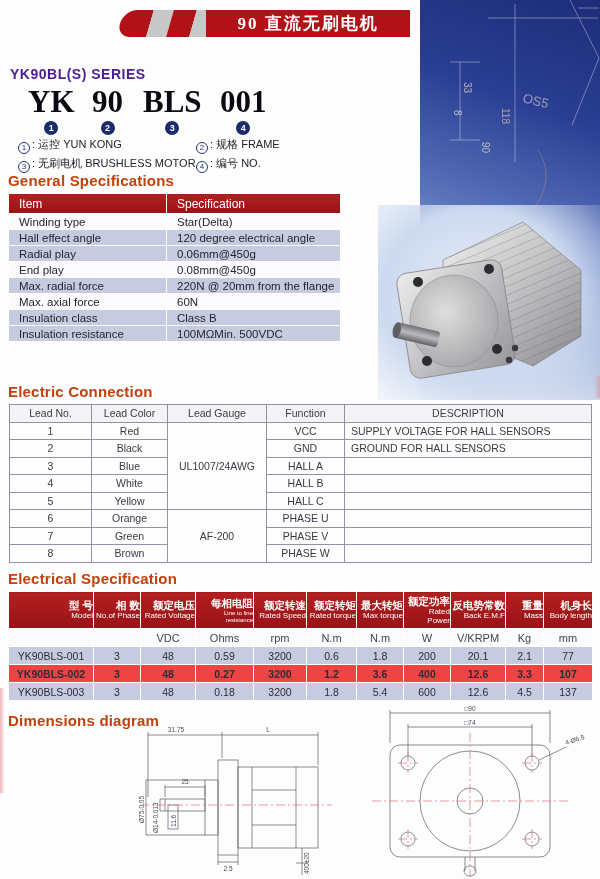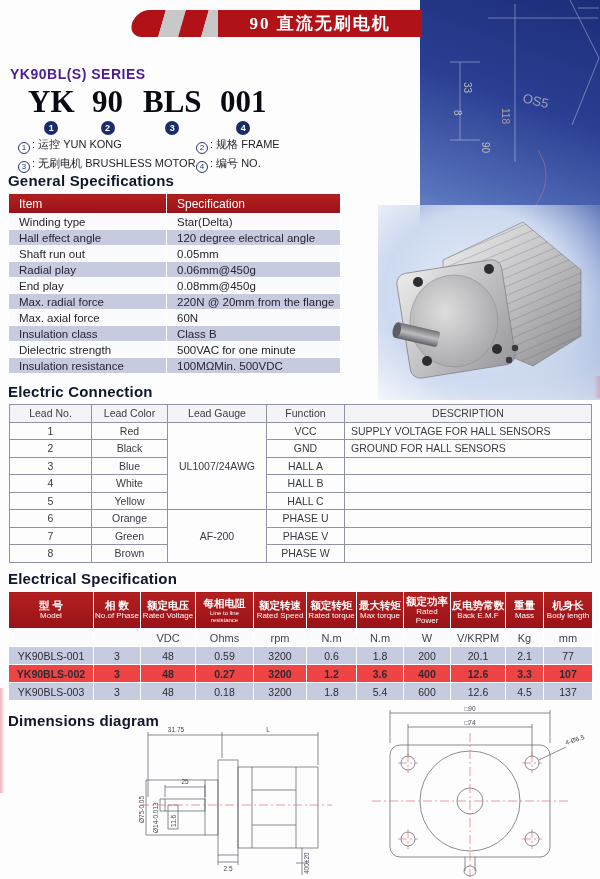--- a/index.html
+++ b/index.html
@@ -6,21 +6,21 @@
   body { background:#e9e9e9; font-family:"Liberation Sans", sans-serif; }
   .page { position:relative; width:600px; height:879px; background:#fdfdfe; overflow:hidden; margin:0 auto; }
 
   
   .blue-panel { position:absolute; left:420px; top:0; width:180px; height:400px;
     background:linear-gradient(200deg,#1c2d78 0%,#2a3f93 28%,#5a74bc 55%,#aebede 78%,rgba(240,244,250,0) 100%); }
   .photo-glow { position:absolute; left:378px; top:205px; width:222px; height:195px;
     background:radial-gradient(ellipse at 45% 45%, #e7edf8 0%, #ccd9ef 55%, rgba(204,217,239,0) 100%); }
 
   
-  .banner { position:absolute; left:130px; top:10px; height:26px; width:292px; }
+  .banner { position:absolute; left:118px; top:10px; height:26px; width:292px; }
   .stripe { position:absolute; top:0; height:27px; transform:skewX(-16deg); }
   .s1 { left:2px; width:30px; background:#b01218; border-radius:14px 0 0 14px; }
   .s2 { left:32px; width:20px; background:#c8c8c8; }
   .s3 { left:52px; width:23px; background:#b01218; }
   .s4 { left:75px; width:20px; background:#c8c8c8; }
   .banner-bar { position:absolute; left:88px; top:0; width:204px; height:27px; background:#b01218;
     color:#fff; font-family:"Liberation Serif", serif; font-weight:bold; font-size:17px;
     display:flex; align-items:center; justify-content:center; letter-spacing:2px; }
 
   
@@ -30,40 +30,40 @@
   .code-dot { margin:4px auto 0; width:14px; height:14px; border-radius:50%; background:#1b2b6b; color:#fff;
     font-size:9px; font-weight:bold; display:flex; align-items:center; justify-content:center; }
   .cp0{left:28px;} .cp1{left:92px;} .cp2{left:143px;} .cp3{left:220px;}
 
   .legend-item { position:absolute; font-size:11px; color:#23232b; white-space:nowrap; }
   .lg0{left:18px; top:137px;} .lg1{left:196px; top:137px;} .lg2{left:18px; top:156px;} .lg3{left:196px; top:156px;}
   .legend-circle { display:inline-flex; width:12px; height:12px; border:1px solid #27376f; border-radius:50%;
     color:#27376f; font-size:8px; align-items:center; justify-content:center; vertical-align:-2px; margin-right:2px; }
 
   
-  .heading { position:absolute; left:8px; font-size:15px; font-weight:bold; color:#0f172a; letter-spacing:.2px; }
+  .heading { position:absolute; left:8px; font-size:15px; font-weight:bold; color:#c2410c; letter-spacing:.2px; }
   .h-gen{ top:172px; } .h-conn{ top:383px; } .h-elec{ top:570px; } .h-dim{ top:712px; }
 
   
   table { border-collapse:collapse; }
   .gen-table { position:absolute; left:8px; top:193px; width:332px; table-layout:fixed; }
   .gen-table td, .gen-table th { border:1.5px solid #fff; font-size:11.5px; padding:1px 0 1px 10px; text-align:left; color:#25252e; height:16px; }
   .gen-table th { background:linear-gradient(#b32020,#991217); color:#fff; font-weight:normal; height:20px; font-size:12px; }
   .gen-table tr.alt td { background:#c7cbe0; }
   .gen-table tr.plain td { background:#fbfbfd; }
 
   
   .conn-table { position:absolute; left:9px; top:404px; width:582px; table-layout:fixed; background:#fff; }
   .conn-table td, .conn-table th { border:1px solid #8f93a3; font-size:10.5px; color:#3a3a44; text-align:center; height:17.5px; padding:0 2px; background:#fdfdfe; }
   .conn-table th { font-weight:normal; background:#f4f4f6; }
   .conn-table td.desc { text-align:left; padding-left:6px; }
 
   
   .elec-table { position:absolute; left:8px; top:591px; width:584px; table-layout:fixed; }
-  .elec-table th { background:linear-gradient(#b32020,#991217); color:#fff; border:1.5px solid #fff; height:37px; padding:0; vertical-align:middle; font-weight:normal; }
+  .elec-table th { background:linear-gradient(#b32020,#991217); color:#fff; border:1.5px solid #fff; height:37px; padding:0; vertical-align:middle; font-weight:normal;text-align:right; }
   .elec-table th .zh { font-size:10.5px; font-weight:bold; line-height:1.25; }
   .elec-table th .en { font-size:8px; line-height:1.1; transform-origin:center; }
   .elec-table th .en.tiny { font-size:6px; }
   .elec-table td { border:1.5px solid #fff; text-align:center; font-size:10.5px; color:#2c2c35; height:18px; }
   .elec-table tr.units td { background:#fbfbfd; font-size:11px; color:#44444e; }
   .elec-table tr.r-alt td { background:#c7cbe0; }
   .elec-table tr.r-plain td { background:#ef4444;font-weight:bold; }
 
   
   .dims-svg { position:absolute; left:0; top:705px; width:600px; height:174px; }
@@ -221,47 +221,39 @@
       </thead>
     <tbody id="gen-body">
         <tr class="plain">
           <td>Winding type</td>
           <td>Star(Delta)</td>
         </tr>
         <tr class="alt">
           <td>Hall effect angle</td>
           <td>120 degree electrical angle</td>
         </tr>
-        <tr class="plain">
-          <td>Shaft run out</td>
-          <td>0.05mm</td>
-        </tr>
         <tr class="alt">
           <td>Radial play</td>
           <td>0.06mm@450g</td>
         </tr>
         <tr class="plain">
           <td>End play</td>
           <td>0.08mm@450g</td>
         </tr>
         <tr class="alt">
           <td>Max. radial force</td>
           <td>220N @ 20mm from the flange</td>
         </tr>
         <tr class="plain">
           <td>Max. axial force</td>
           <td>60N</td>
         </tr>
         <tr class="alt">
           <td>Insulation class</td>
           <td>Class B</td>
-        </tr>
-        <tr class="plain">
-          <td>Dielectric strength</td>
-          <td>500VAC for one minute</td>
         </tr>
         <tr class="alt">
           <td>Insulation resistance</td>
           <td>100MΩMin. 500VDC</td>
         </tr>
       </tbody>
   </table>
 
   <div class="heading h-conn">Electric Connection</div>
   <table class="conn-table">

